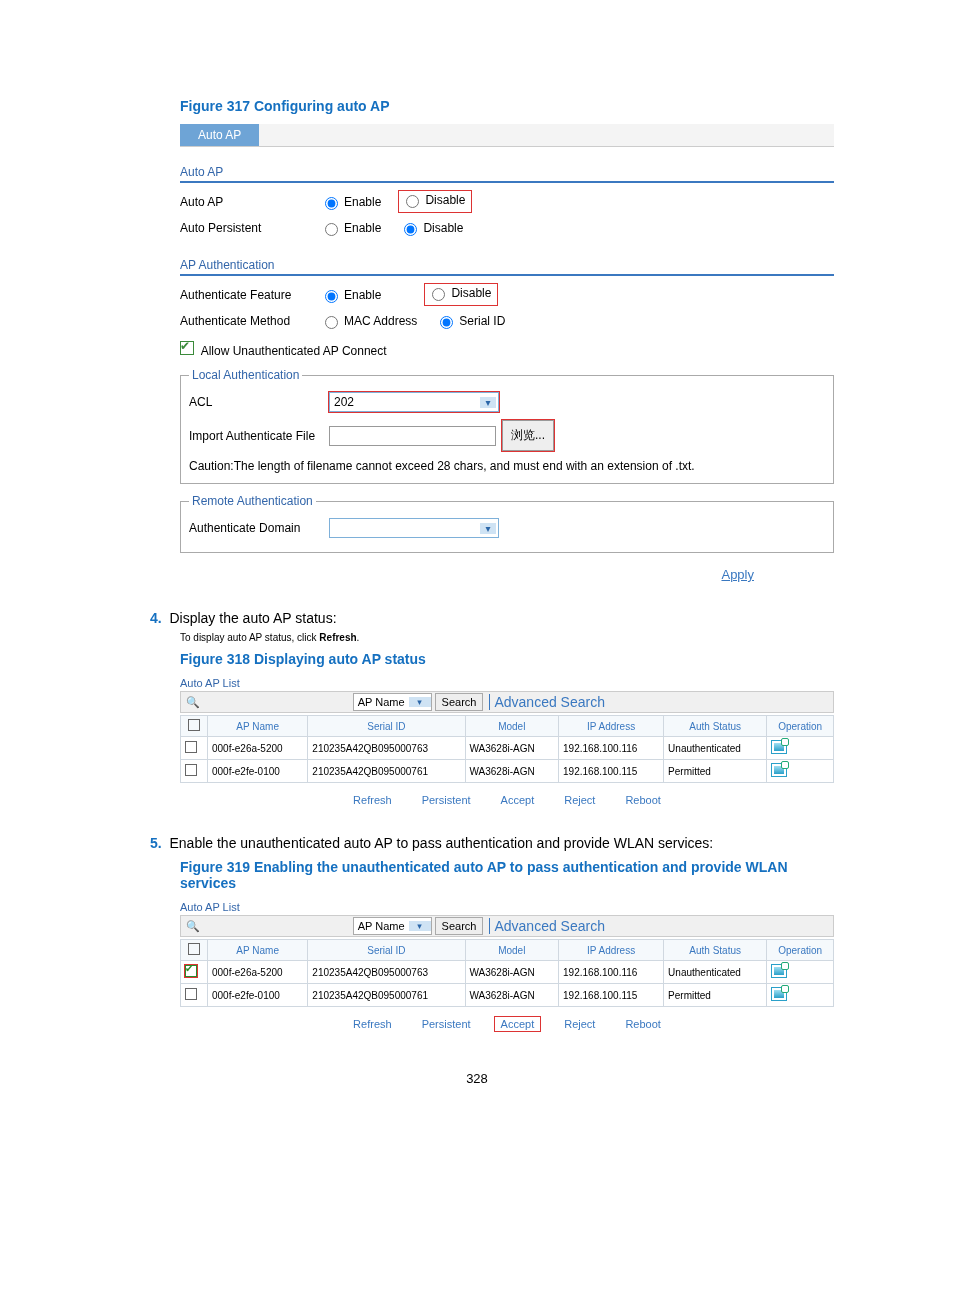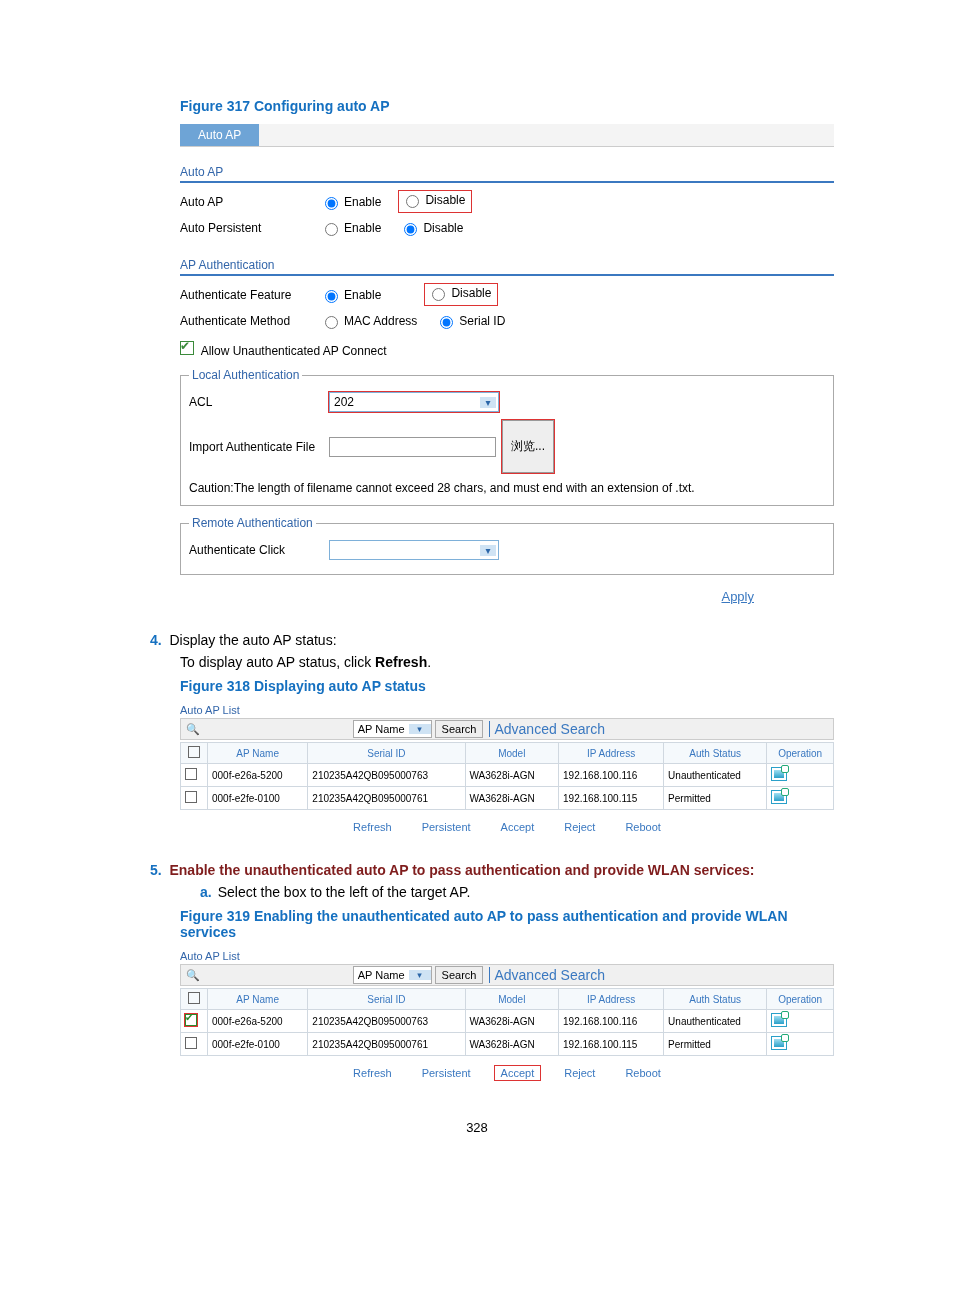--- a/index.html
+++ b/index.html
@@ -96,21 +96,21 @@
   .import-field {
     border: 1px solid #999;
     height: 18px;
     width: 165px;
     display: inline-block;
   }
   .btn-browse {
     border: 1px solid #999;
     background: #eee;
     font-size: 12px;
-    padding: 17px 8px;
+    padding: 6px 8px;
   }
   .apply {
     color: #3a78c0;
     text-align: right;
     padding: 8px 80px 0 0;
     font-size: 13px;
     text-decoration: underline;
   }
   .check {
     display: inline-block;
@@ -126,21 +126,21 @@
 
   
   .step {
     color:#1570c0;
     font-weight:bold;
     margin: 28px 0 6px 30px;
     font-size: 14px;
   }
   .body-text {
     margin: 4px 0 4px 60px;
-    font-size: 14px;
+    font-size: 10px;
   }
   .sub {
     margin: 4px 0 4px 80px;
     font-size: 14px;
   }
   .sub .letter { color:#1570c0; font-weight:bold; margin-right:6px;}
 
   
   .ap-list { margin-left:60px; }
   .ap-list .list-title{ color:#3366aa; font-size:11px; margin-bottom:2px;}
@@ -287,21 +287,21 @@
         <span class="import-field"></span>
         <span style="width:6px;"></span>
         <span class="btn-browse redbox">浏览...</span>
       </div>
       <div style="font-size:12px; margin-top:4px;">Caution:The length of filename cannot exceed 28 chars, and must end with an extension of .txt.</div>
     </fieldset>
 
     <fieldset>
       <legend>Remote Authentication</legend>
       <div class="row">
-        <span class="row-label">Authenticate Click</span>
+        <span class="row-label">Authenticate Domain</span>
         <span class="acl-select">
           <span></span>
           <span class="dd-arrow">▾</span>
         </span>
       </div>
     </fieldset>
 
     <div class="apply">Apply</div>
   </div>
 
@@ -356,22 +356,21 @@
       </table>
     <div class="btnrow">
       <span>Refresh</span>
       <span>Persistent</span>
       <span>Accept</span>
       <span>Reject</span>
       <span>Reboot</span>
     </div>
   </div>
 
-  <div class="step"><span>5.</span>&nbsp;&nbsp;<span style="color:#7f1d1d; font-weight:bold;">Enable the unauthenticated auto AP to pass authentication and provide WLAN services:</span></div>
-  <div class="sub"><span class="letter">a.</span><span>Select the box to the left of the target AP.</span></div>
+  <div class="step"><span>5.</span>&nbsp;&nbsp;<span style="color:#000000; font-weight:normal;">Enable the unauthenticated auto AP to pass authentication and provide WLAN services:</span></div>
   <div class="caption">Figure 319 Enabling the unauthenticated auto AP to pass authentication and provide WLAN services</div>
 
   <div class="ap-list">
     <div class="list-title">Auto AP List</div>
     <div class="searchbar">
       <span class="mag">🔍</span>
       <input style="">
       <span class="dd">
         <span>AP Name</span>
         <span class="arr">▾</span>

